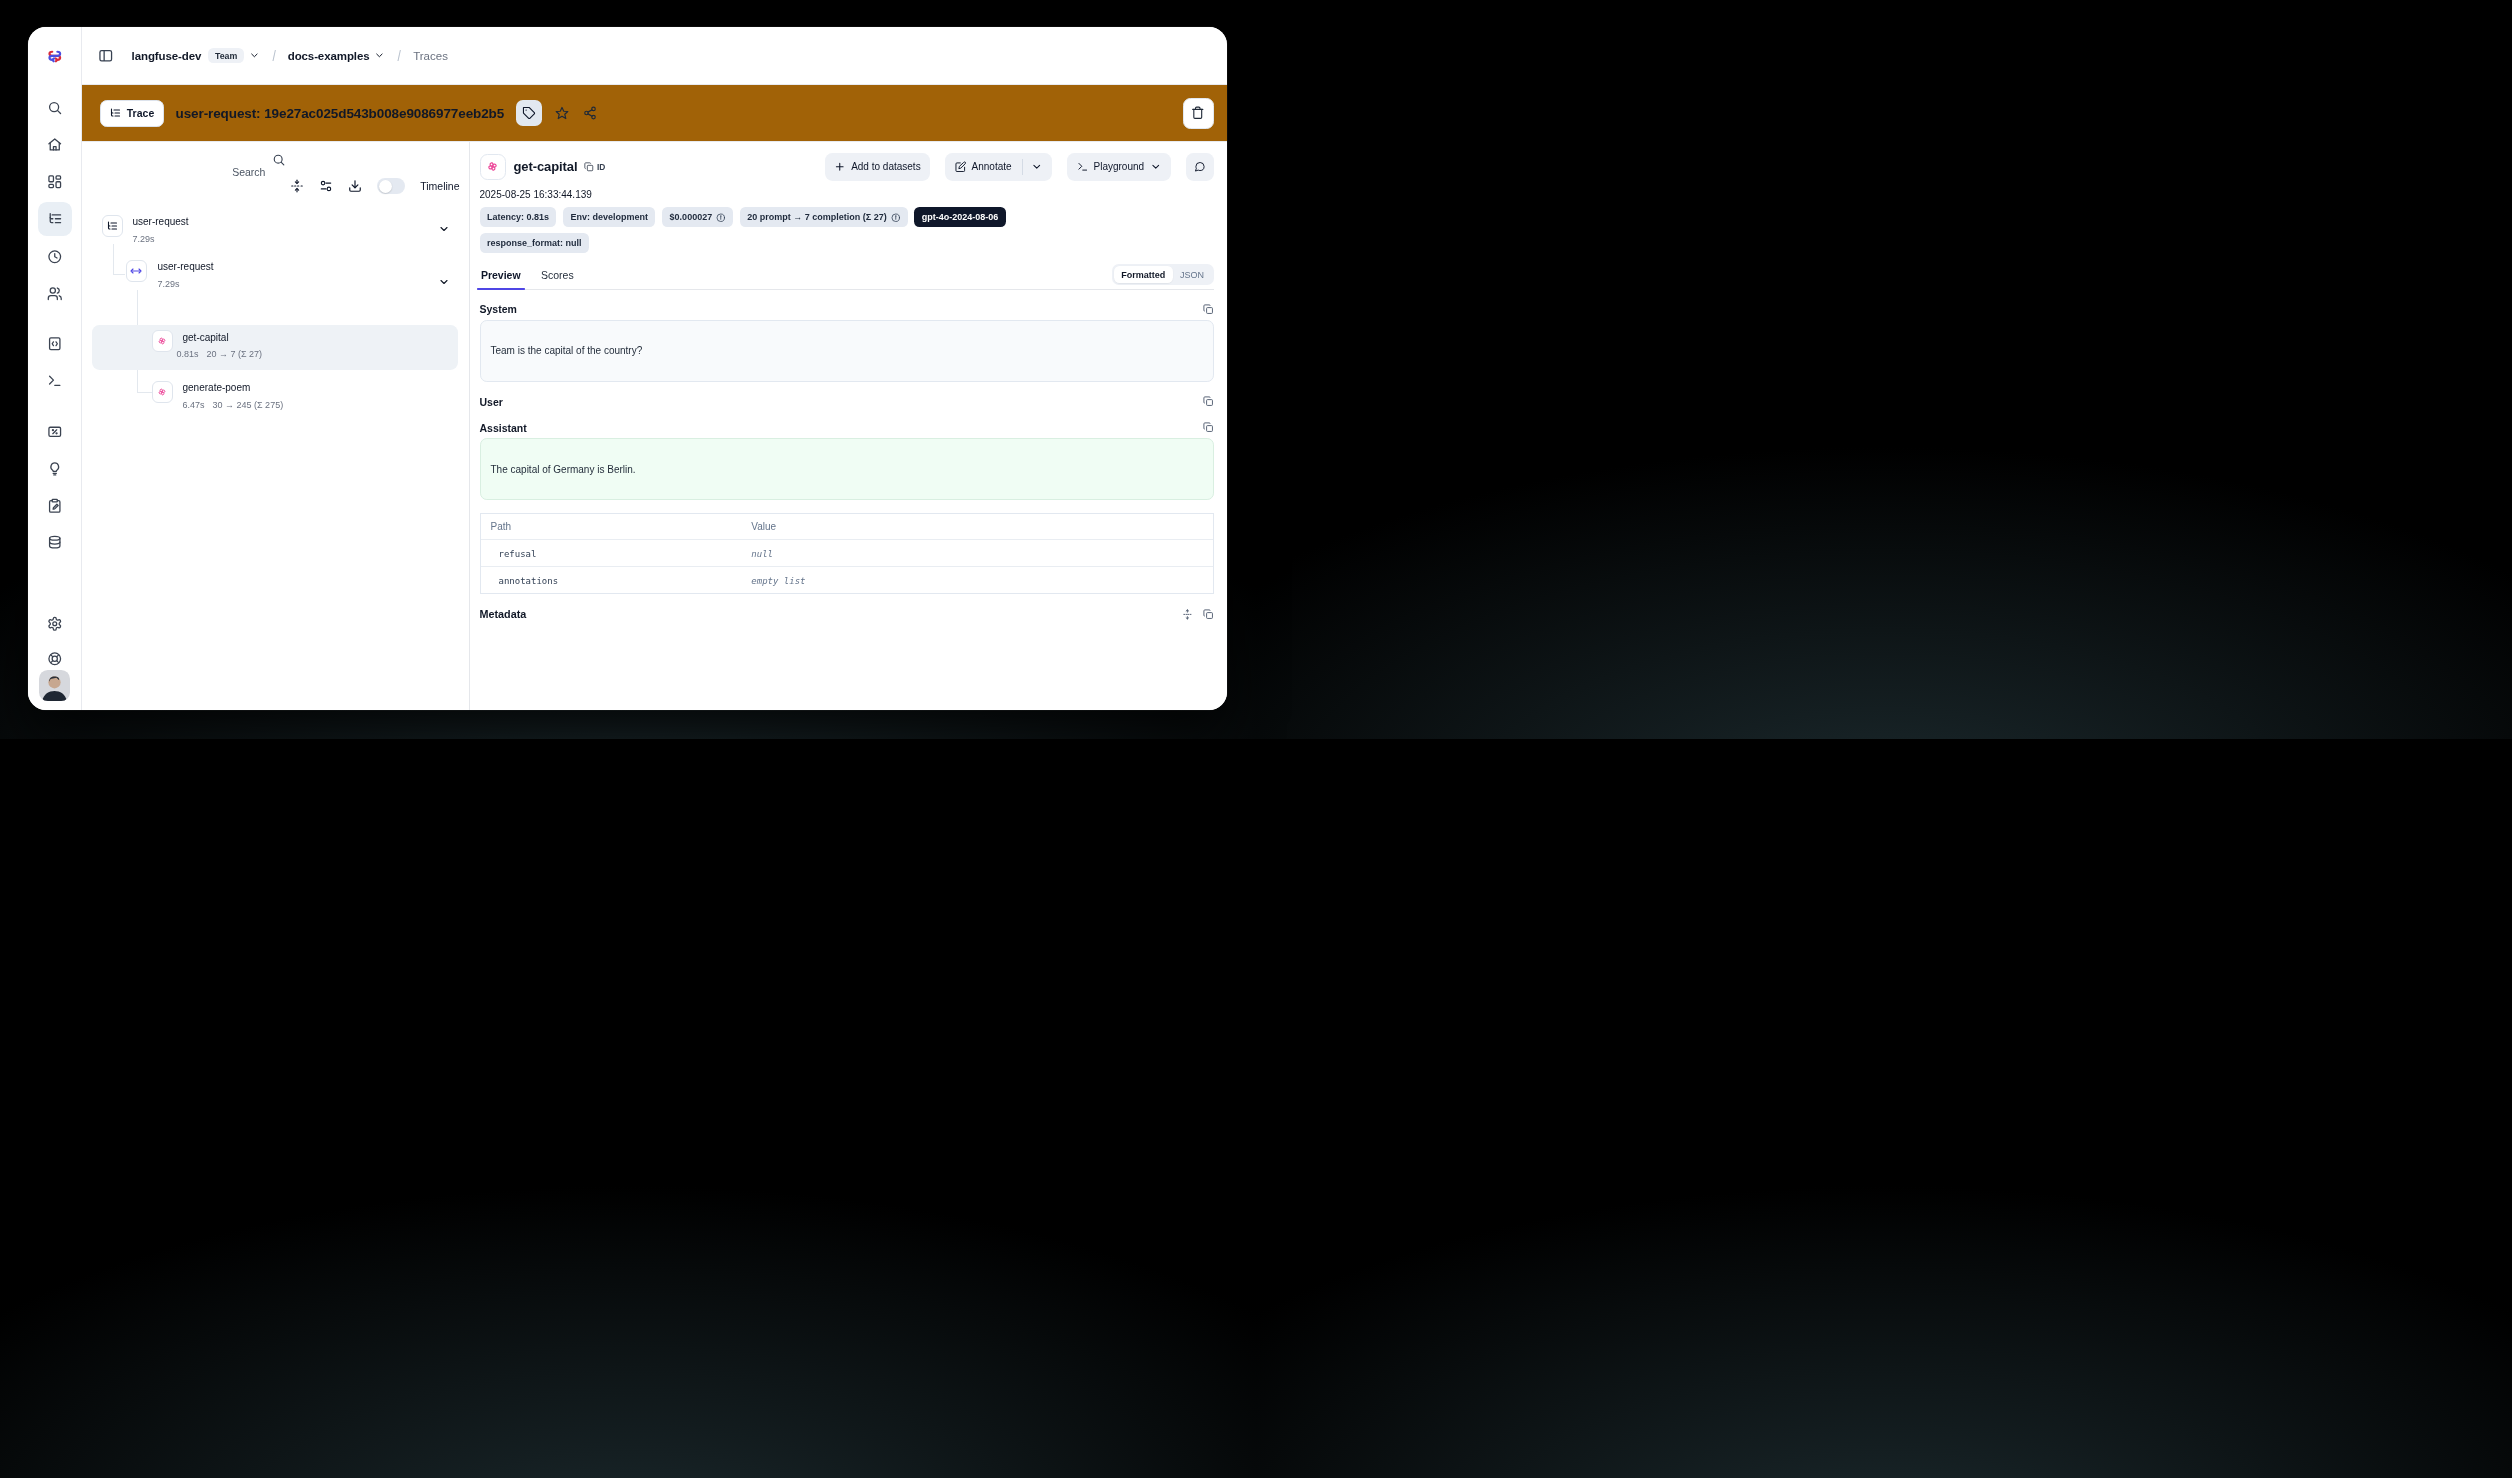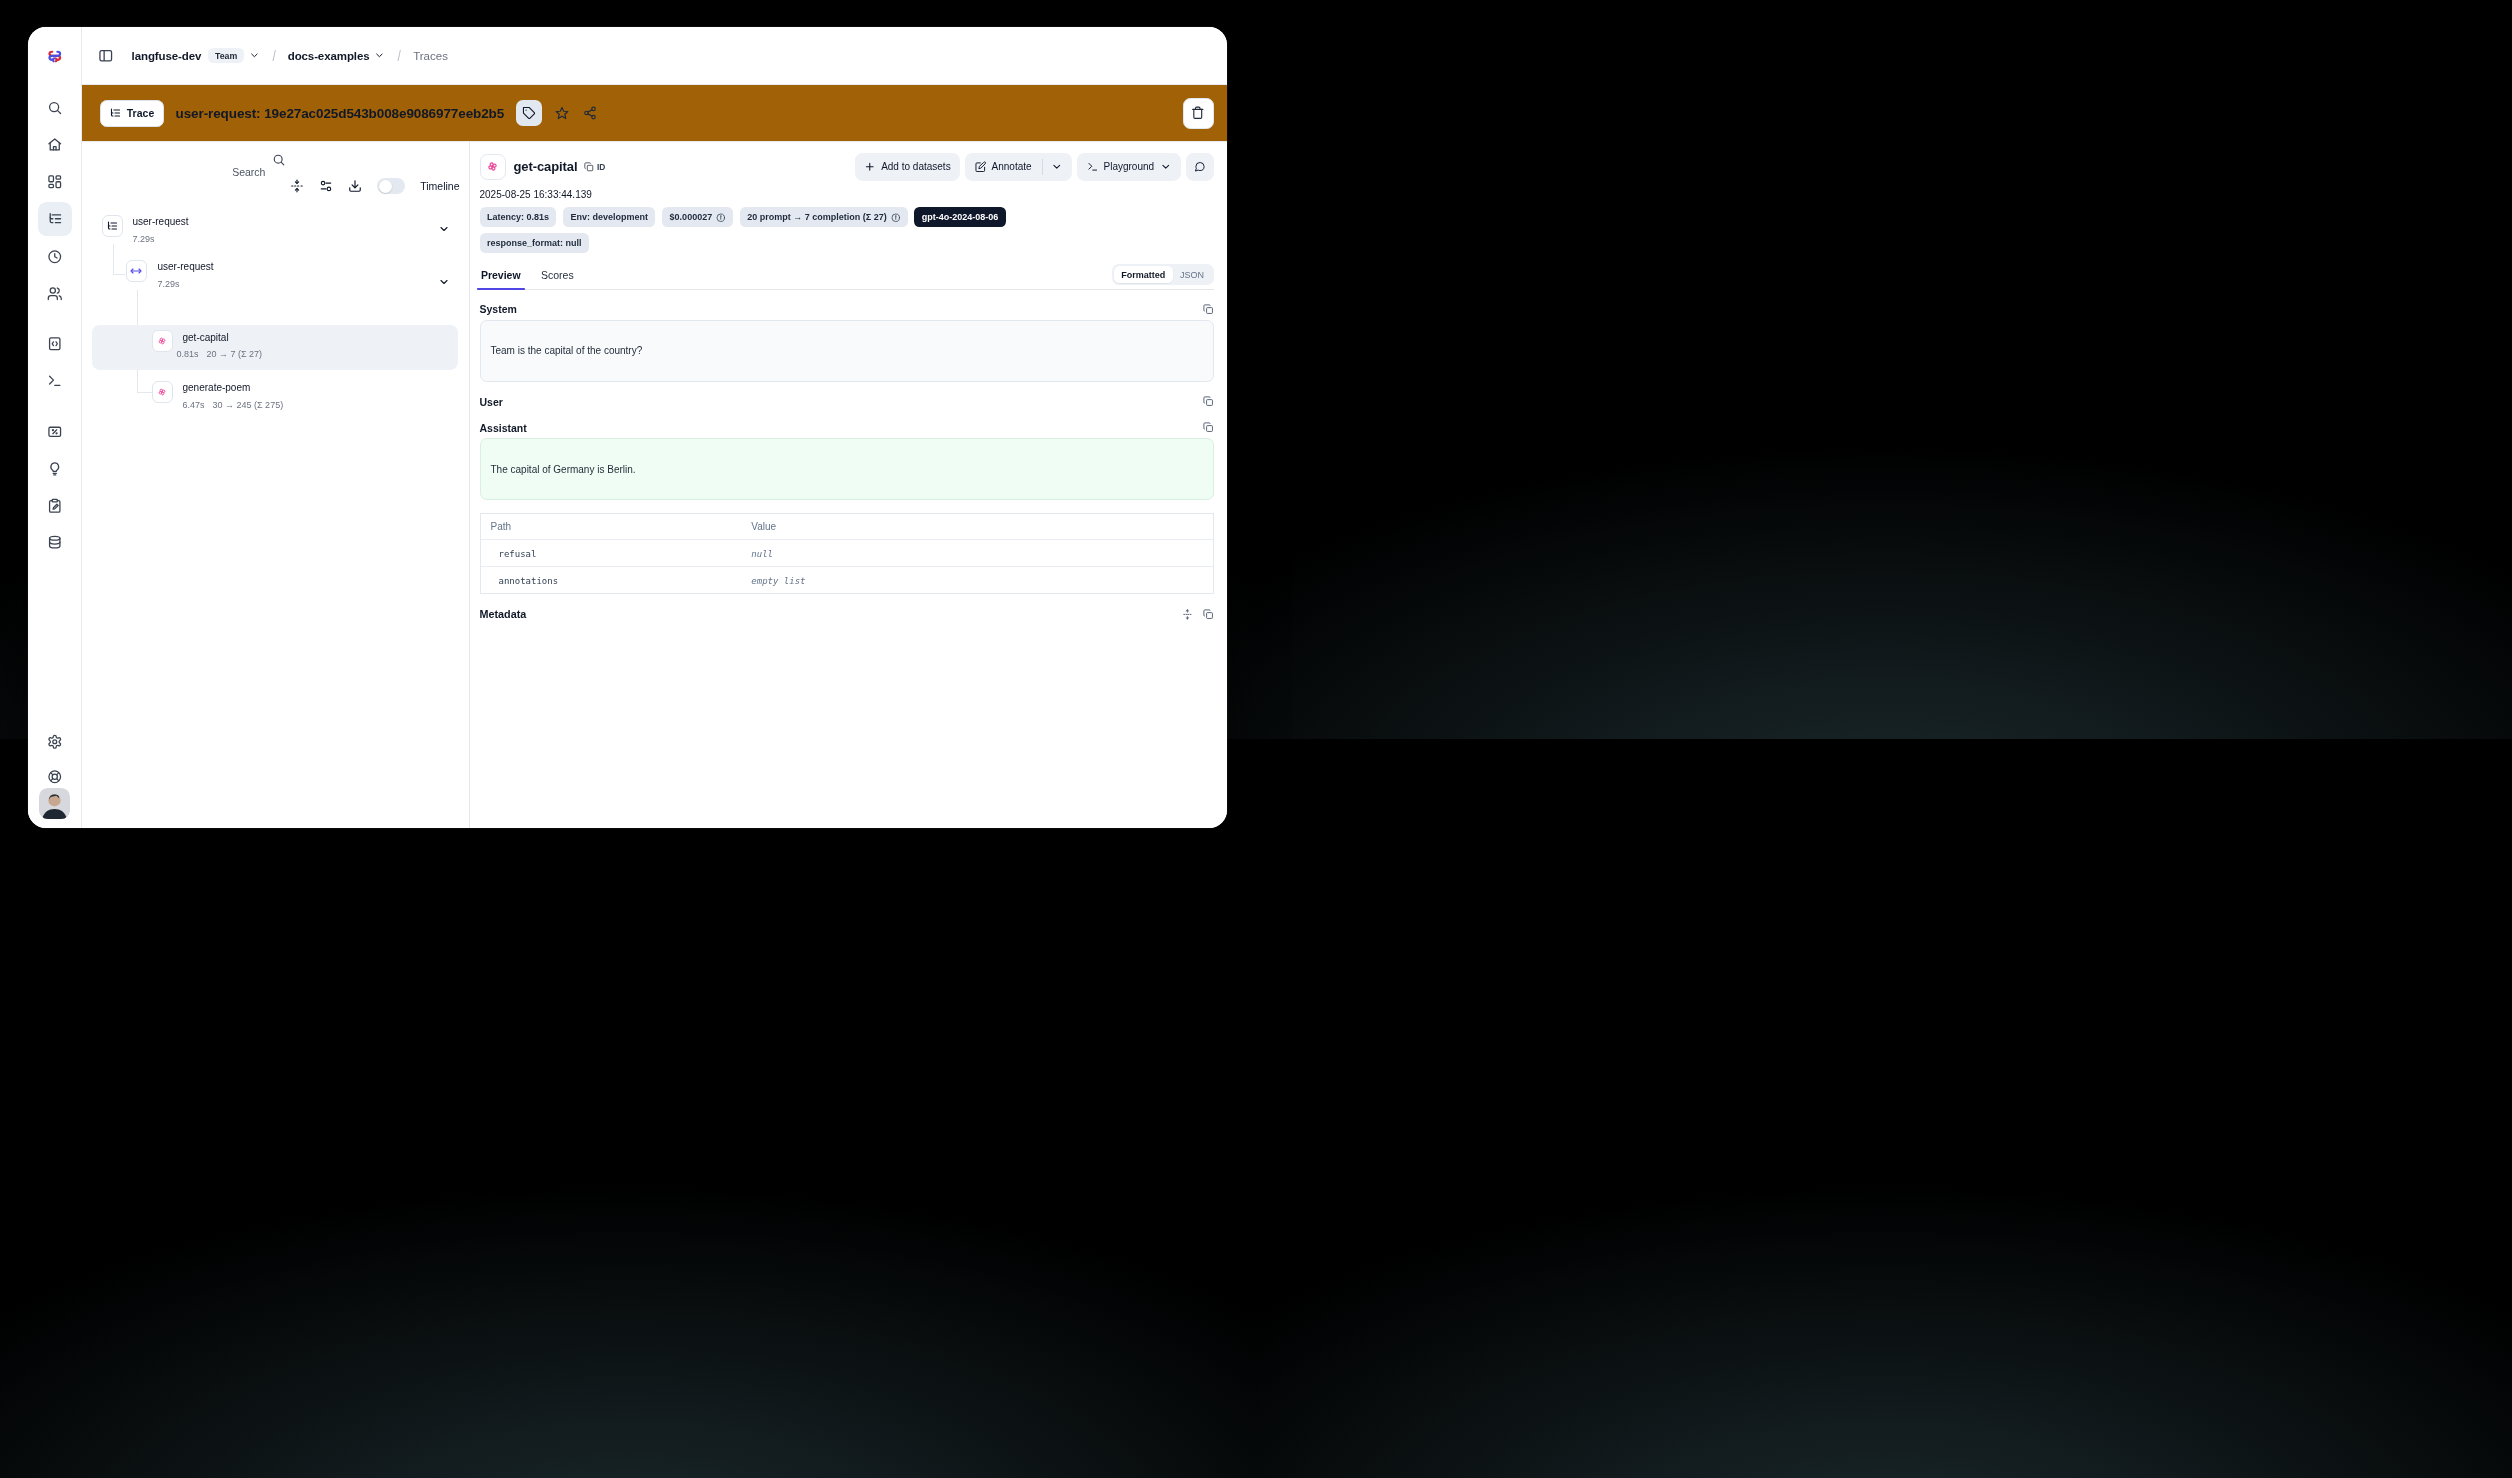--- a/index.html
+++ b/index.html
@@ -4,21 +4,21 @@
 <style>
   * { margin:0; padding:0; box-sizing:border-box; }
   html,body { width:1256px; height:739px; overflow:hidden; }
   body {
     background:#000 radial-gradient(120% 90% at 50% 110%, #1c2a2e 0%, #000 55%);
     font-family:"Liberation Sans", sans-serif;
     color:#0f172a;
     -webkit-font-smoothing:antialiased;
   }
   .window {
-    position:absolute; left:28px; top:27px; width:1199px; height:801px;
+    position:absolute; left:28px; top:27px; width:1199px; height:683px;
     background:#fff; border-radius:18px; overflow:hidden;
     box-shadow:0 0 0 0.7px rgba(255,255,255,0.06), 0 20px 54px rgba(0,0,0,0.8);
   }
   
   .rail {
     position:absolute; left:0; top:0; bottom:0; width:54px;
     border-right:0.7px solid #e8eaef; display:flex; flex-direction:column; align-items:center;
     background:#fff; z-index:5;
   }
   .rail .logo-slot { height:58px; display:flex; align-items:center; justify-content:center; width:100%; }
@@ -86,21 +86,21 @@
   .tsub { position:absolute; font-size:9px; color:#6b7280; display:flex; gap:8px; }
   .tchev { position:absolute; right:10.8px; width:12px; height:12px; color:#111827; }
   
   .rp-head { display:flex; align-items:center; height:30px; }
   .gen-badge { width:26px; height:26px; border:0.7px solid #e2e8f0; border-radius:7.4px; background:#fff; display:flex; align-items:center; justify-content:center; }
   .gen-badge svg { width:15px; height:15px; }
   .rp-title { font-size:13px; font-weight:700; color:#111827; margin-left:8px; letter-spacing:-0.1px; }
   .id-copy { display:flex; align-items:center; gap:2.7px; margin-left:6.8px; color:#374151; }
   .id-copy svg { width:10px; height:10px; }
   .id-copy span { font-size:8.4px; font-weight:600; color:#374151; }
-  .rp-actions { margin-left:auto; display:flex; align-items:center; gap:5px; }
+  .rp-actions { margin-left:auto; display:flex; align-items:center; gap:15px; }
   .btn { height:28px; background:#eef1f6; border-radius:7.4px; display:flex; align-items:center; padding:0 9.5px; gap:5.4px; font-size:10px; font-weight:500; color:#0f172a; }
   .btn svg { width:11.5px; height:11.5px; }
   .btn .divider { width:0.7px; height:16px; background:#d4dbe5; margin:0 2.7px 0 5.4px; }
   .btn-icon { width:28px; height:28px; justify-content:center; padding:0; }
   .rp-time { margin-top:7.4px; font-size:10px; color:#111827; }
   .badges { display:flex; gap:6.8px; margin-top:7.4px; flex-wrap:wrap; }
   .badge { height:20px; background:#e4e9f1; border-radius:5.4px; display:flex; align-items:center; gap:4px; padding:0 7.4px; font-size:9px; font-weight:600; color:#1e293b; }
   .badge svg { width:9.5px; height:9.5px; color:#334155; }
   .badge-dark { background:#0f172a; color:#fff; }
   .badges-row2 { margin-top:6px; }

